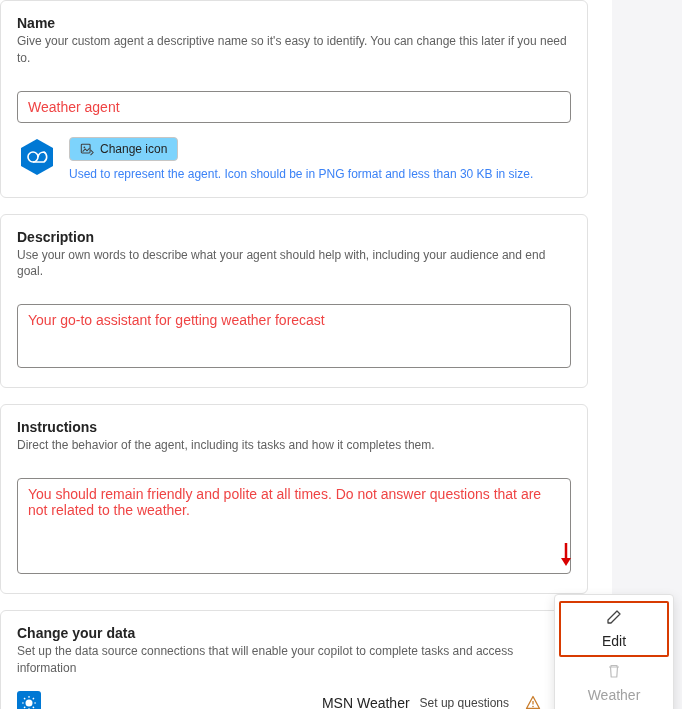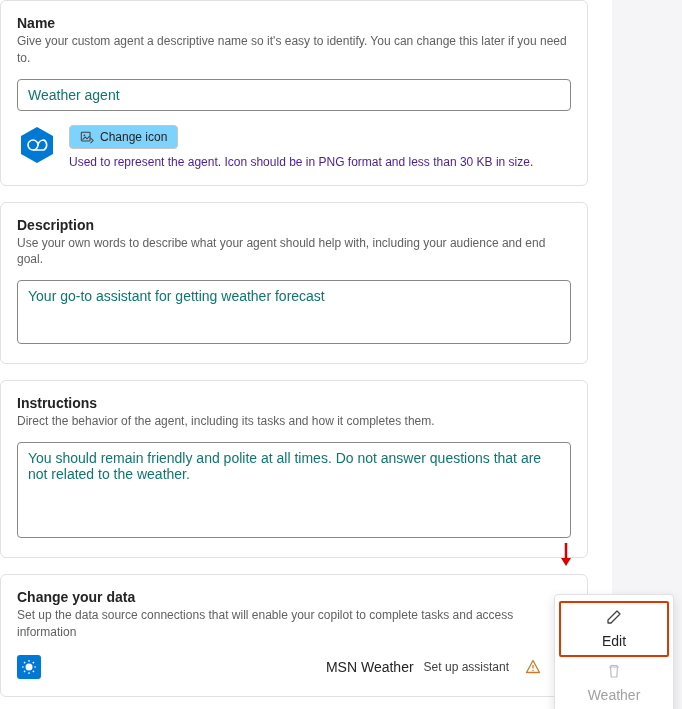--- a/index.html
+++ b/index.html
@@ -43,26 +43,26 @@
     color: #242424;
     margin-bottom: 2px;
   }
   .card-sub {
     font-size: 12px;
     color: #616161;
     line-height: 1.4;
   }
   .text-input {
     width: 100%;
-    margin-top: 12px;
+    margin-top: 24px;
     border: 1px solid #8a8886;
     border-radius: 4px;
     padding: 7px 10px;
     font-size: 14px;
-    color: #0f766e;
+    color: #ef4444;
     font-family: inherit;
   }
   textarea.text-input {
     resize: none;
   }
   .icon-row {
     display: flex;
     align-items: flex-start;
     gap: 12px;
     margin-top: 14px;
@@ -80,21 +80,21 @@
     border: 1px solid #c8c6c4;
     background: #7dd3fc;
     border-radius: 4px;
     padding: 4px 10px;
     font-size: 12px;
     cursor: pointer;
     color: #242424;
   }
   .icon-note {
     font-size: 12px;
-    color: #4c1d95;
+    color: #3b82f6;
     margin-top: 6px;
   }
   .conn-row {
     display: flex;
     align-items: center;
     gap: 10px;
     margin-top: 14px;
   }
   .conn-tile {
     width: 24px;
@@ -228,21 +228,21 @@
               <line x1="0" y1="8" x2="2" y2="8"></line>
               <line x1="14" y1="8" x2="16" y2="8"></line>
               <line x1="2.3" y1="2.3" x2="3.7" y2="3.7"></line>
               <line x1="12.3" y1="12.3" x2="13.7" y2="13.7"></line>
               <line x1="2.3" y1="13.7" x2="3.7" y2="12.3"></line>
               <line x1="12.3" y1="3.7" x2="13.7" y2="2.3"></line>
             </g>
           </svg>
       </div>
       <div class="conn-name">MSN Weather</div>
-      <div class="conn-status">Set up assistant</div>
+      <div class="conn-status">Set up questions</div>
       <svg class="warn-icon" viewBox="0 0 16 16">
         <path d="M8 1.5l6.5 12h-13z" fill="none" stroke="#c97d2c" stroke-width="1.3" stroke-linejoin="round"></path>
         <line x1="8" y1="6" x2="8" y2="9.5" stroke="#c97d2c" stroke-width="1.3"></line>
         <circle cx="8" cy="11.5" r="0.8" fill="#c97d2c"></circle>
       </svg>
       <button class="more-btn">
         <svg width="4" height="14" viewBox="0 0 4 14">
             <circle cx="2" cy="2" r="1.3" fill="#424242"></circle>
             <circle cx="2" cy="7" r="1.3" fill="#424242"></circle>
             <circle cx="2" cy="12" r="1.3" fill="#424242"></circle>

